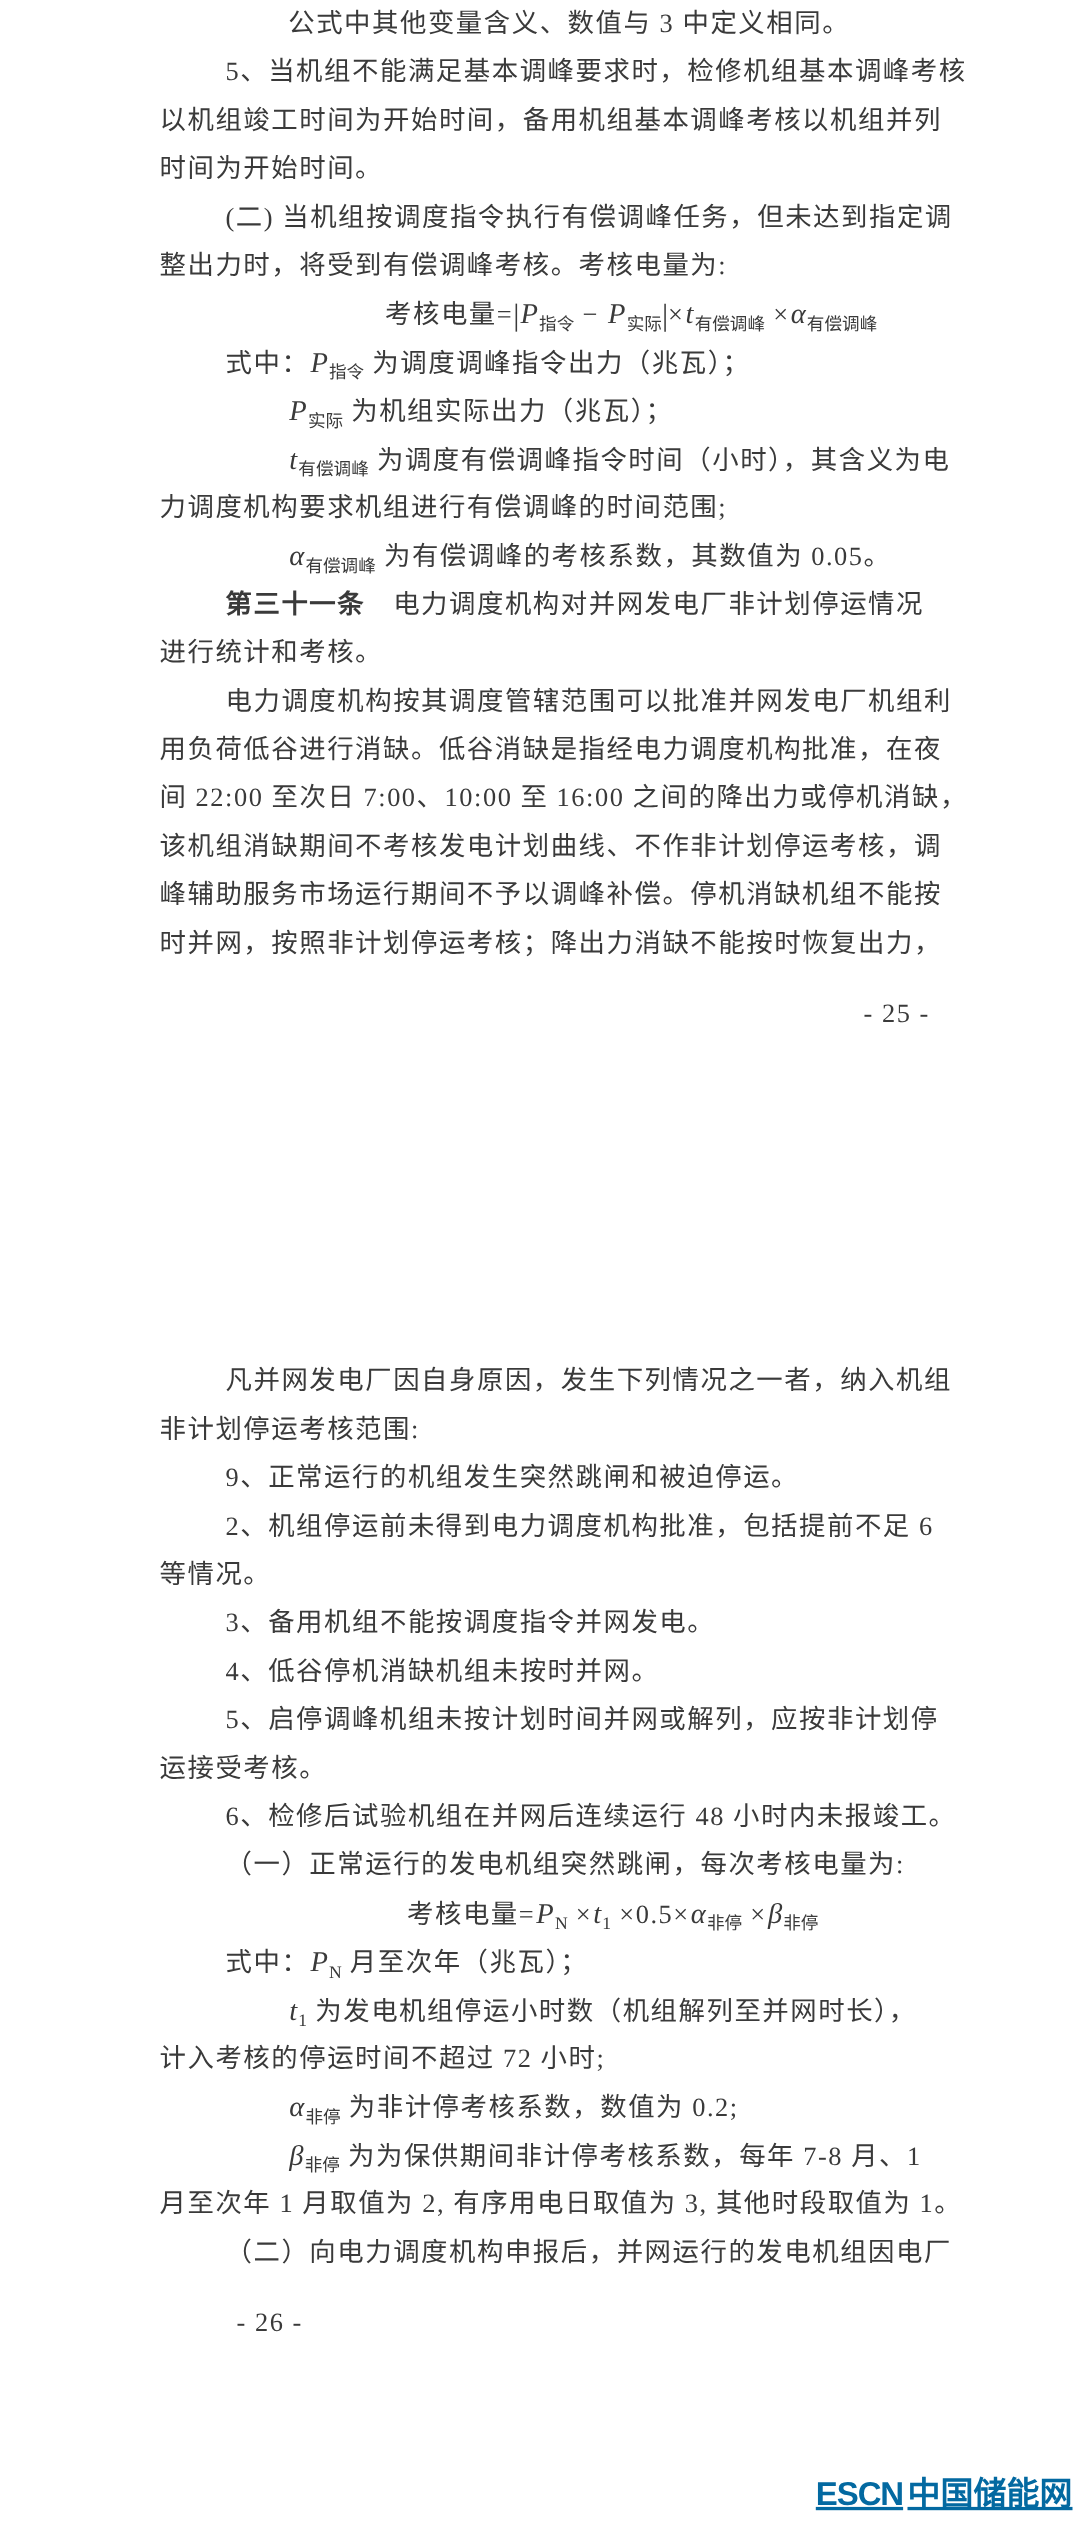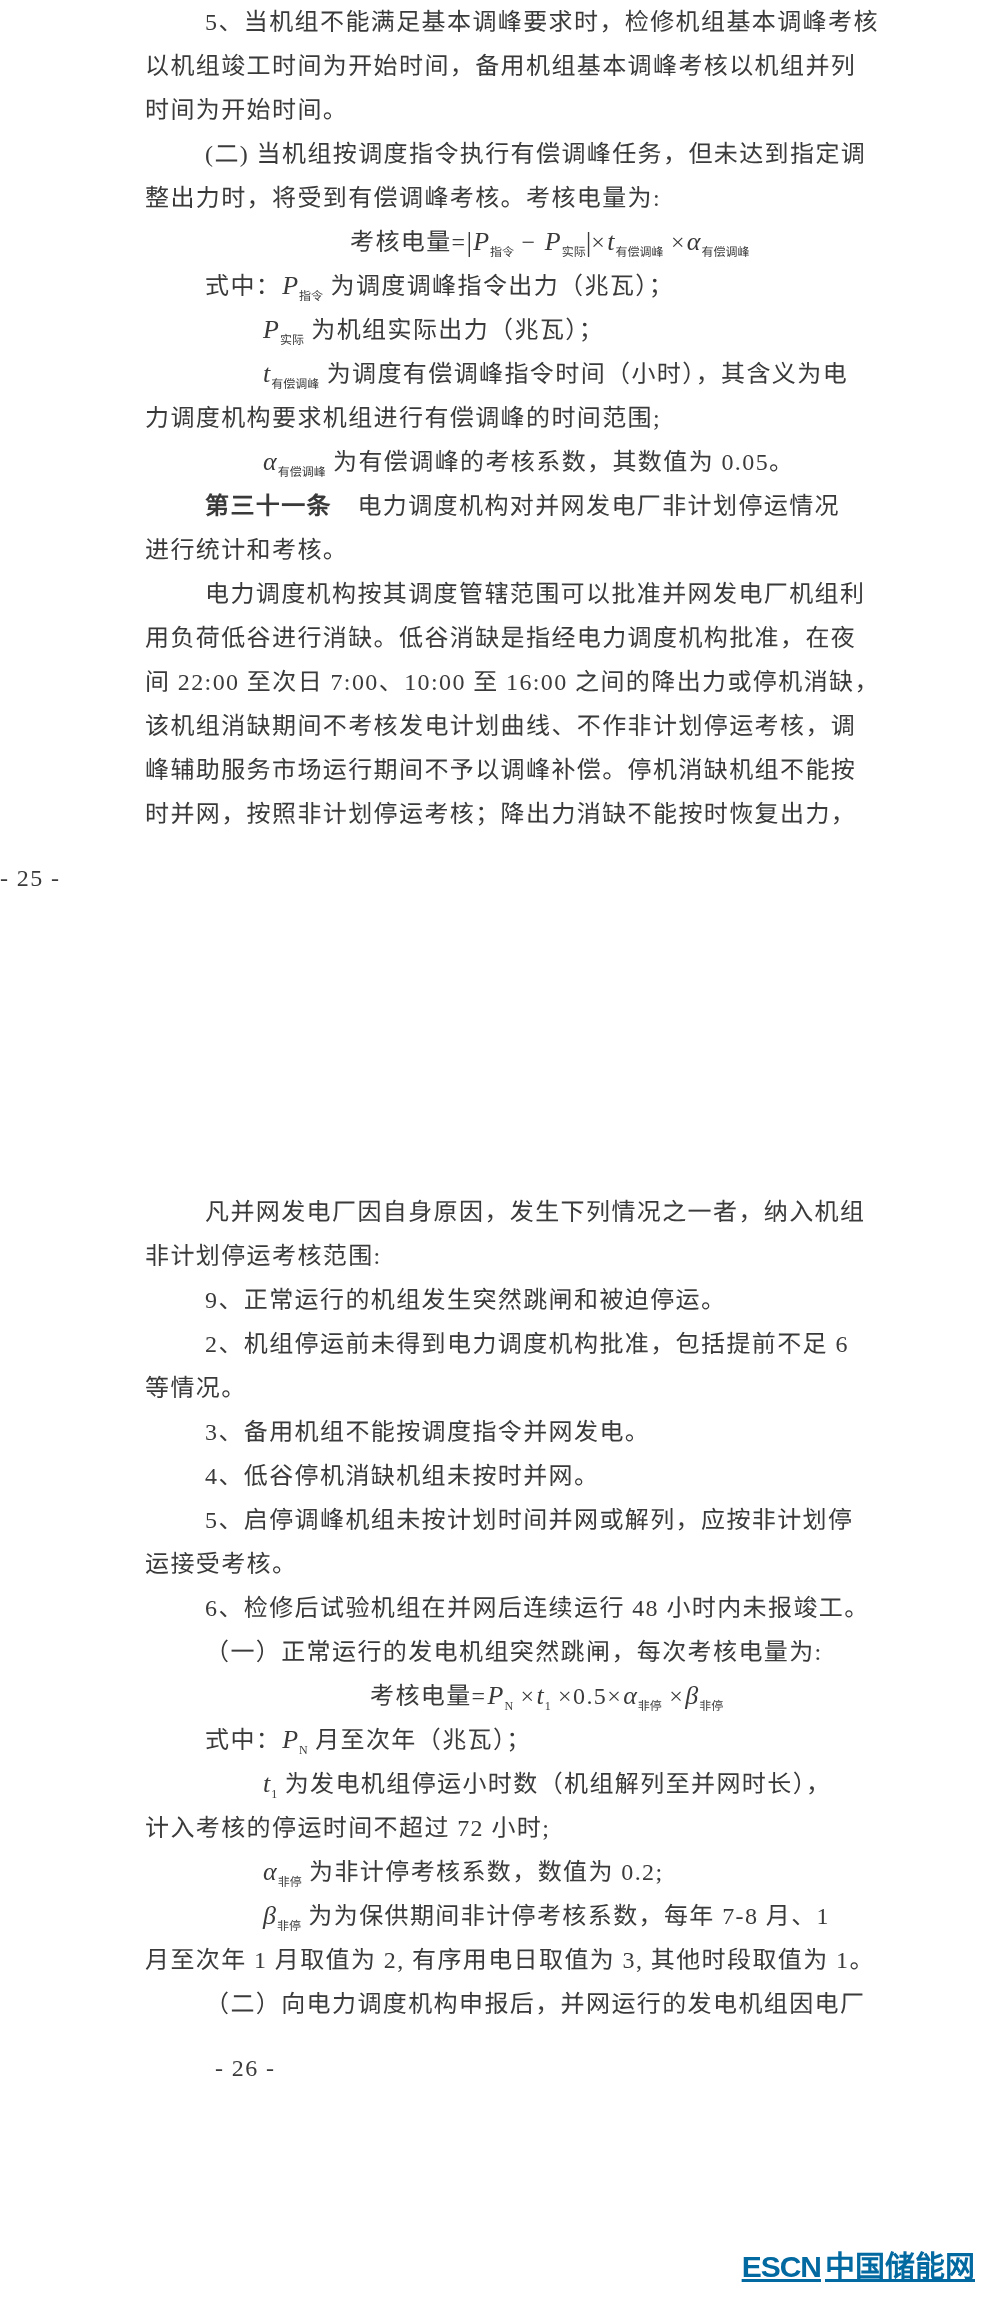--- a/index.html
+++ b/index.html
@@ -17,27 +17,27 @@
     font-size:24px;
     letter-spacing:1.4px;
     white-space:nowrap;
   }
   
   .ind-body{margin-left:145px;}
   .ind-para{margin-left:205px;}
   .ind-def{margin-left:262px;}
   .ind-formula1{margin-left:350px;}
   .ind-formula2{margin-left:370px;}
-  .ind-pagenum-right{margin-top:20px;}
+  .ind-pagenum-right{margin-left:785px;margin-top:20px;}
   .ind-pagenum-left{margin-left:215px;margin-top:20px;}
   
   .sg-n{}
   .sg-b{font-weight:bold;}
   .sg-v{font-style:italic;font-size:26px;letter-spacing:0;padding:0 1px;}
-  .sg-s{font-size:12px;letter-spacing:0;vertical-align:-6px;}
+  .sg-s{font-size:16px;letter-spacing:0;vertical-align:-6px;}
   .sg-bar{font-style:normal;font-size:28px;letter-spacing:0;vertical-align:-1px;}
   #page2{margin-top:290px;}
   
   #logo{
     position:absolute;
     top:2242px;right:14px;
     font-family:"Liberation Sans","DejaVu Sans",sans-serif;
     font-weight:bold;
     font-size:30px;
     letter-spacing:0;
@@ -45,20 +45,21 @@
   }
   #logo .latin{letter-spacing:-1px;margin-right:4px;}
 </style>
 </head>
 <body>
 
 <div id="doc" style="color: rgb(58, 58, 58);">
 
   <div class="page" id="page1">
     <div id="page1-lines">
+        <div class="line ind-def"><span class="sg-n">公式中其他变量含义、数值与 3 中定义相同。</span></div>
         <div class="line ind-para"><span class="sg-n">5、当机组不能满足基本调峰要求时，检修机组基本调峰考核</span></div>
         <div class="line ind-body"><span class="sg-n">以机组竣工时间为开始时间，备用机组基本调峰考核以机组并列</span></div>
         <div class="line ind-body"><span class="sg-n">时间为开始时间。</span></div>
         <div class="line ind-para"><span class="sg-n">(二) 当机组按调度指令执行有偿调峰任务，但未达到指定调</span></div>
         <div class="line ind-body"><span class="sg-n">整出力时，将受到有偿调峰考核。考核电量为:</span></div>
         <div class="line ind-formula1"><span class="sg-n">考核电量=</span><span class="sg-bar">|</span><span class="sg-v">P</span><span class="sg-s">指令</span><span class="sg-n"> − </span><span class="sg-v">P</span><span class="sg-s">实际</span><span class="sg-bar">|</span><span class="sg-n">×</span><span class="sg-v">t</span><span class="sg-s">有偿调峰</span><span class="sg-n"> ×</span><span class="sg-v">α</span><span class="sg-s">有偿调峰</span></div>
         <div class="line ind-para"><span class="sg-n">式中：</span><span class="sg-v">P</span><span class="sg-s">指令</span><span class="sg-n"> 为调度调峰指令出力（兆瓦）；</span></div>
         <div class="line ind-def"><span class="sg-v">P</span><span class="sg-s">实际</span><span class="sg-n"> 为机组实际出力（兆瓦）；</span></div>
         <div class="line ind-def"><span class="sg-v">t</span><span class="sg-s">有偿调峰</span><span class="sg-n"> 为调度有偿调峰指令时间（小时），其含义为电</span></div>
         <div class="line ind-body"><span class="sg-n">力调度机构要求机组进行有偿调峰的时间范围;</span></div>

